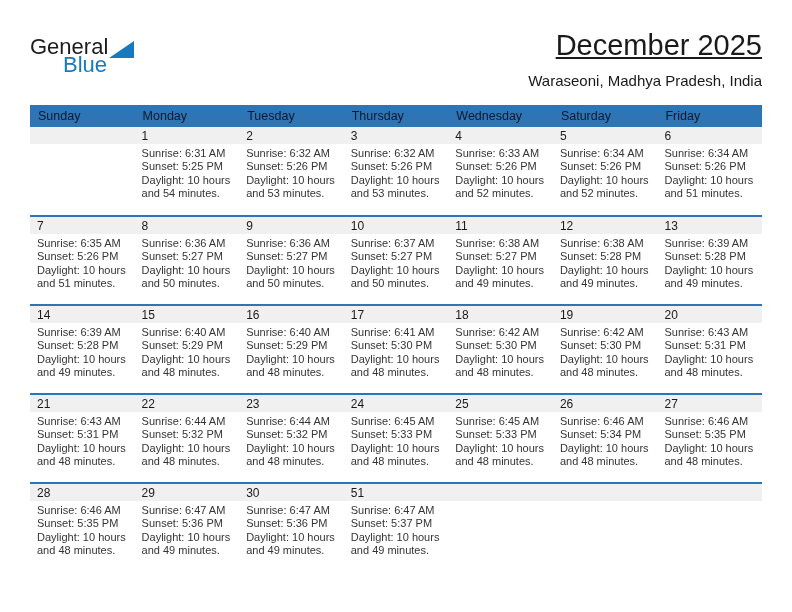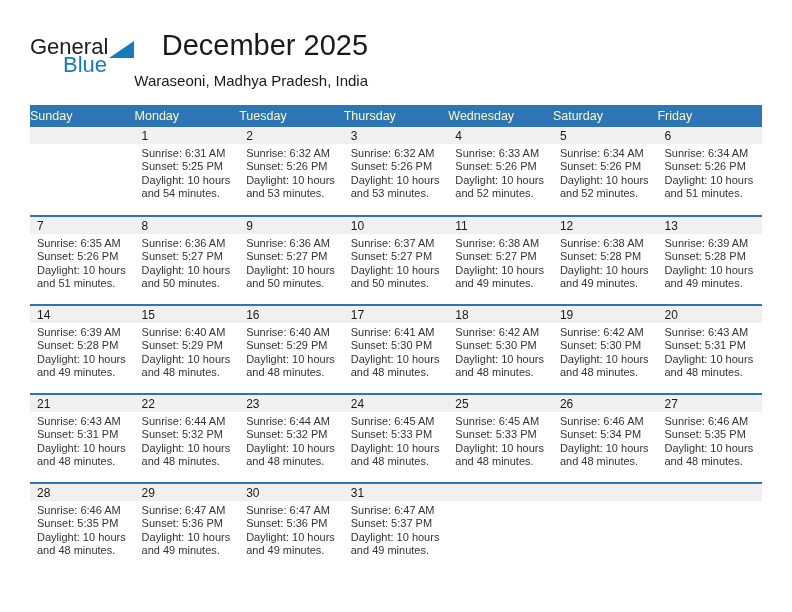--- a/index.html
+++ b/index.html
@@ -8,53 +8,54 @@
     width: 792px; height: 612px;
     font-family: "Liberation Sans", "DejaVu Sans", sans-serif;
     position: relative;
     overflow: hidden;
   }
   .page { width: 792px; height: 612px; position: relative; }
 
   
   .top-bar {
     position: absolute; left: 30px; right: 30px; top: 30px;
-    display: flex; justify-content: flex-start; align-items: flex-start;
+    display: flex; justify-content: space-between; align-items: flex-start;
   }
   .logo { line-height: 1; padding-top: 6px; }
   .logo-line1 { display: flex; align-items: flex-end; }
   .logo-general {
     font-size: 22px; color: #1c1c1c; letter-spacing: 0px;
     font-weight: 400;
   }
   .logo-triangle { margin-left: 1px; display: block; }
   .logo-blue {
     font-size: 22px; color: #1879bd; font-weight: 400;
     margin-left: 33px; margin-top: -4px;
   }
   .title-block { text-align: right; }
   .month-title {
     font-size: 29px; color: #1a1a1a; font-weight: 400;
     line-height: 1.1;
+    text-decoration: underline;
   }
   .location-subtitle {
     font-size: 15px; color: #1a1a1a; font-weight: 400;
     margin-top: 10px;
   }
 
   
   .calendar {
     position: absolute; left: 30px; top: 105px; width: 732px;
   }
   .dow-row {
     display: flex; background: #2e75b6; height: 22px;
   }
   .dow-cell {
-    flex: 1 1 0; color: #fef9c3; font-size: 12.5px;
-    padding: 4px 0 0 0; overflow: hidden; white-space: nowrap;
+    flex: 1 1 0; color: #0f172a; font-size: 12.5px;
+    padding: 4px 0 0 8px; overflow: hidden; white-space: nowrap;
   }
   .week-row {
     display: flex; background: #ffffff;
     height: 88px;
   }
   .week-row.bordered { border-top: 2px solid #2e75b6; height: 89px; }
   .day-cell { flex: 1 1 0; overflow: hidden; }
   .day-num-band {
     height: 17px; background: #f0f0f0;
     font-size: 12px; color: #1a1a1a;
@@ -374,21 +375,21 @@
           <div class="day-cell">
             <div class="day-num-band">30</div>
             <div class="day-details">
               <div>Sunrise: 6:47 AM</div>
               <div>Sunset: 5:36 PM</div>
               <div>Daylight: 10 hours</div>
               <div>and 49 minutes.</div>
             </div>
           </div>
           <div class="day-cell">
-            <div class="day-num-band">31</div>
+            <div class="day-num-band">51</div>
             <div class="day-details">
               <div>Sunrise: 6:47 AM</div>
               <div>Sunset: 5:37 PM</div>
               <div>Daylight: 10 hours</div>
               <div>and 49 minutes.</div>
             </div>
           </div>
           <div class="day-cell">
             <div class="day-num-band"></div>
           </div>

